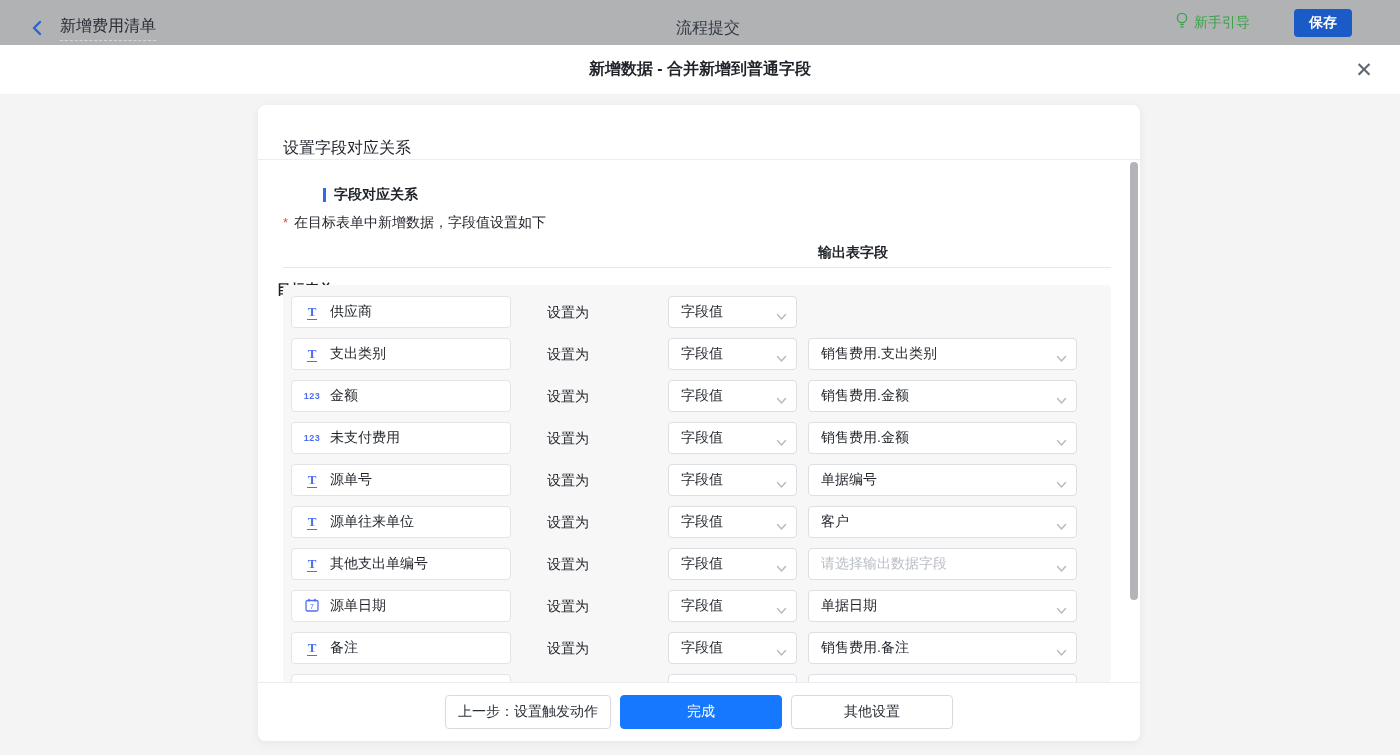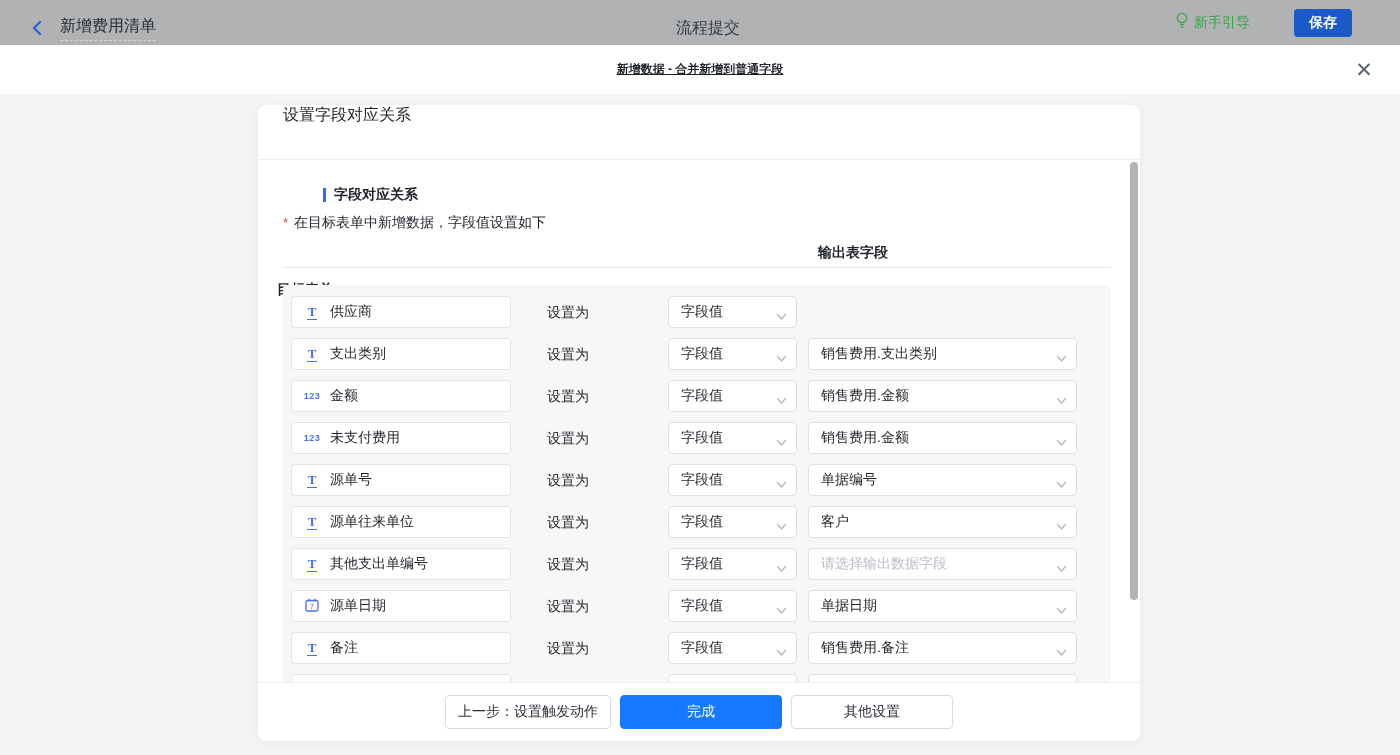--- a/index.html
+++ b/index.html
@@ -34,34 +34,34 @@
     width:58px; height:28px; border:none; border-radius:4px;
     background:#1a5bc7; color:#fff; font-size:14px; cursor:pointer;
     margin-right:48px; font-family:inherit;font-weight:bold;
   }
   
   .dlg-header {
     position:absolute; left:0; top:45px; width:1400px; height:50px;
     background:#fff; border-bottom:1px solid #f0f1f3;
     display:flex; align-items:center; justify-content:center;
   }
-  .dlg-title { font-size:12px; font-weight:600; color:#1f2329;text-decoration:underline; }
+  .dlg-title { font-size:16px; font-weight:600; color:#1f2329; }
   .dlg-close {
     position:absolute; right:24px; top:13px; width:24px; height:24px;
     font-size:21px; color:#5f6672; line-height:24px; text-align:center; cursor:pointer;
   }
   
   .card {
     position:absolute; left:258px; top:105px; width:882px; height:636px;
     background:#fff; border-radius:8px;
     box-shadow:0 2px 10px rgba(31,35,41,.06);
   }
   .card-header {
     height:55px; border-bottom:1px solid #ebedf0;
-    display:flex; align-items:flex-start; padding-left:25px;
+    display:flex; align-items:flex-end; padding-left:25px;
     font-size:16px; color:#1f2329;
   }
   .section-title {
     position:absolute; left:25px; top:81px;
     display:flex; align-items:center; gap:8px;
     font-size:14px; font-weight:700; color:#1f2329;padding-left:40px;
   }
   .blue-bar { width:3px; height:14px; background:#2e6be5; display:inline-block; }
   .note { position:absolute; left:25px; top:109px; font-size:14px; color:#1f2329; }
   .note .star { color:#e5484d; margin-right:6px; font-size:13px; }

